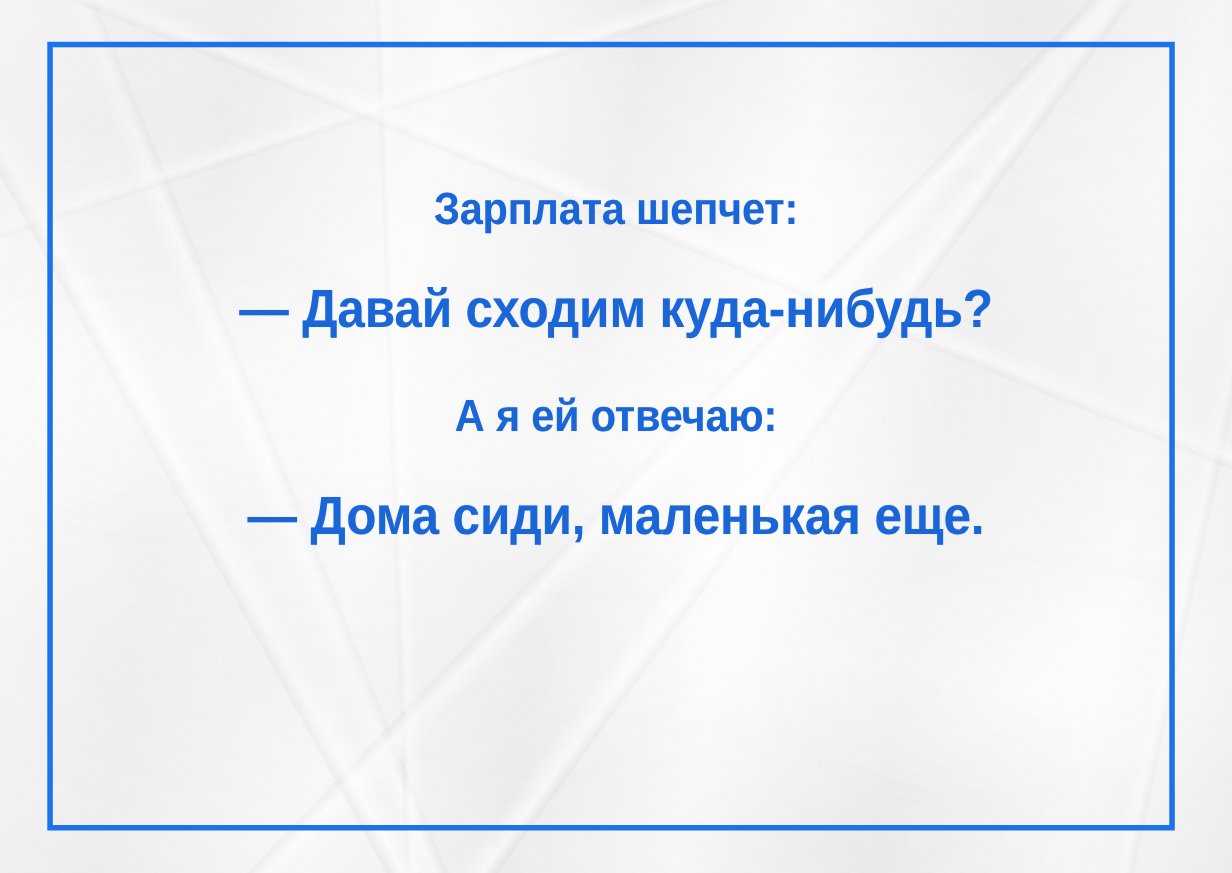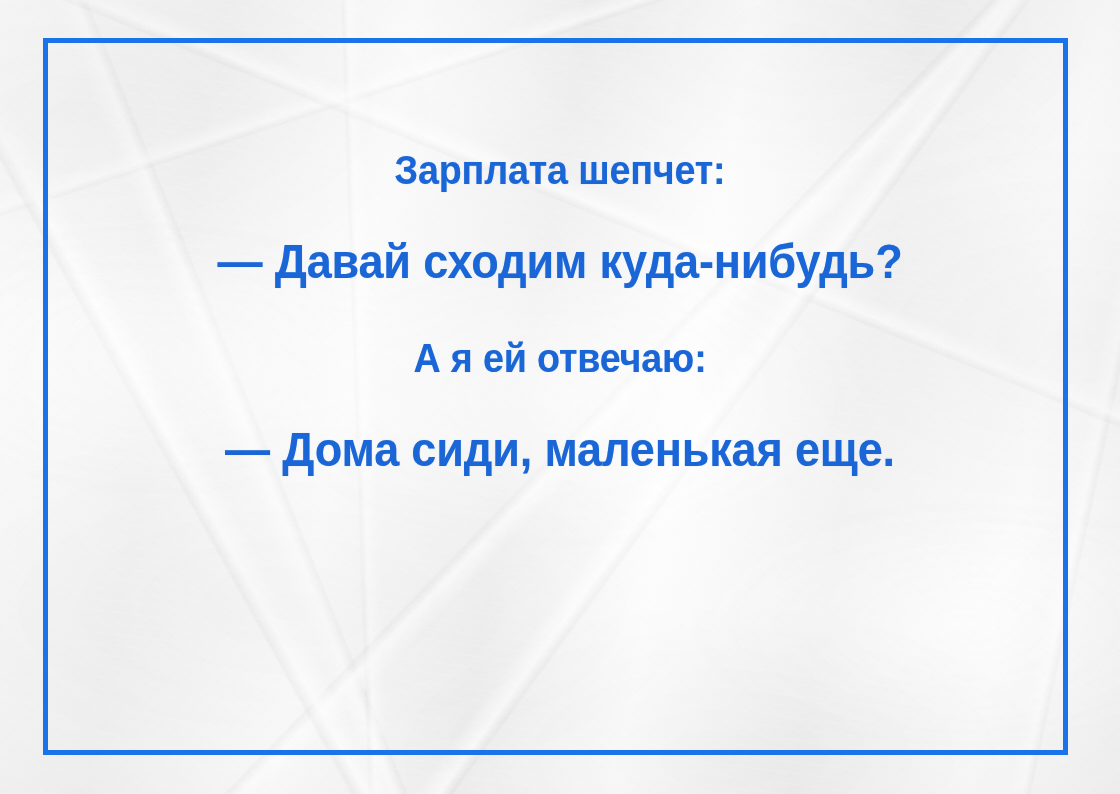--- a/index.html
+++ b/index.html
@@ -80,21 +80,21 @@
     width: 1025px;
     height: 717px;
     box-sizing: border-box;
     border: 5px solid #1a73e8;
   }
 
   
   .caption {
     position: absolute;
     left: 60px;
-    top: 144px;
+    top: 164px;
     width: 1000px;
     text-align: center;
     color: #1a66d6;
     font-weight: 700;
     letter-spacing: -0.2px;
     -webkit-font-smoothing: antialiased;
   }
 
   .line {
     display: block;

